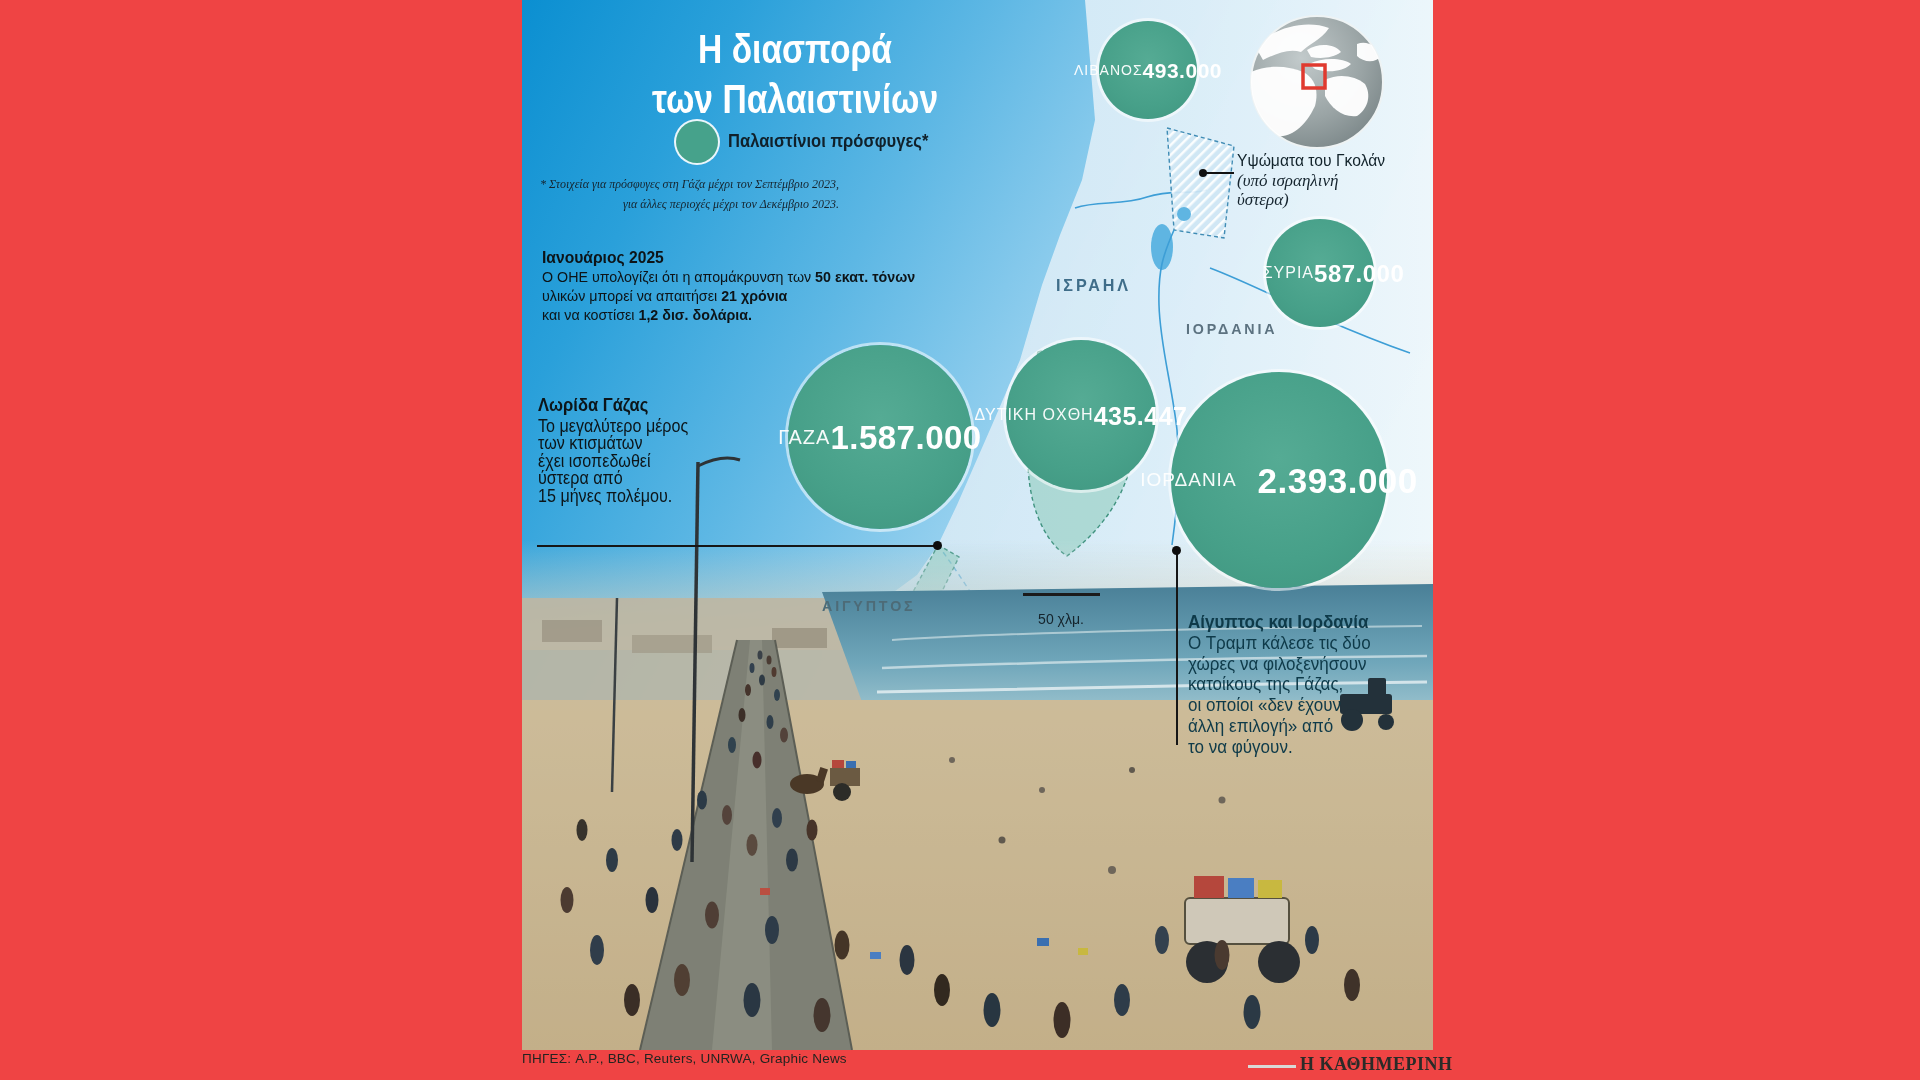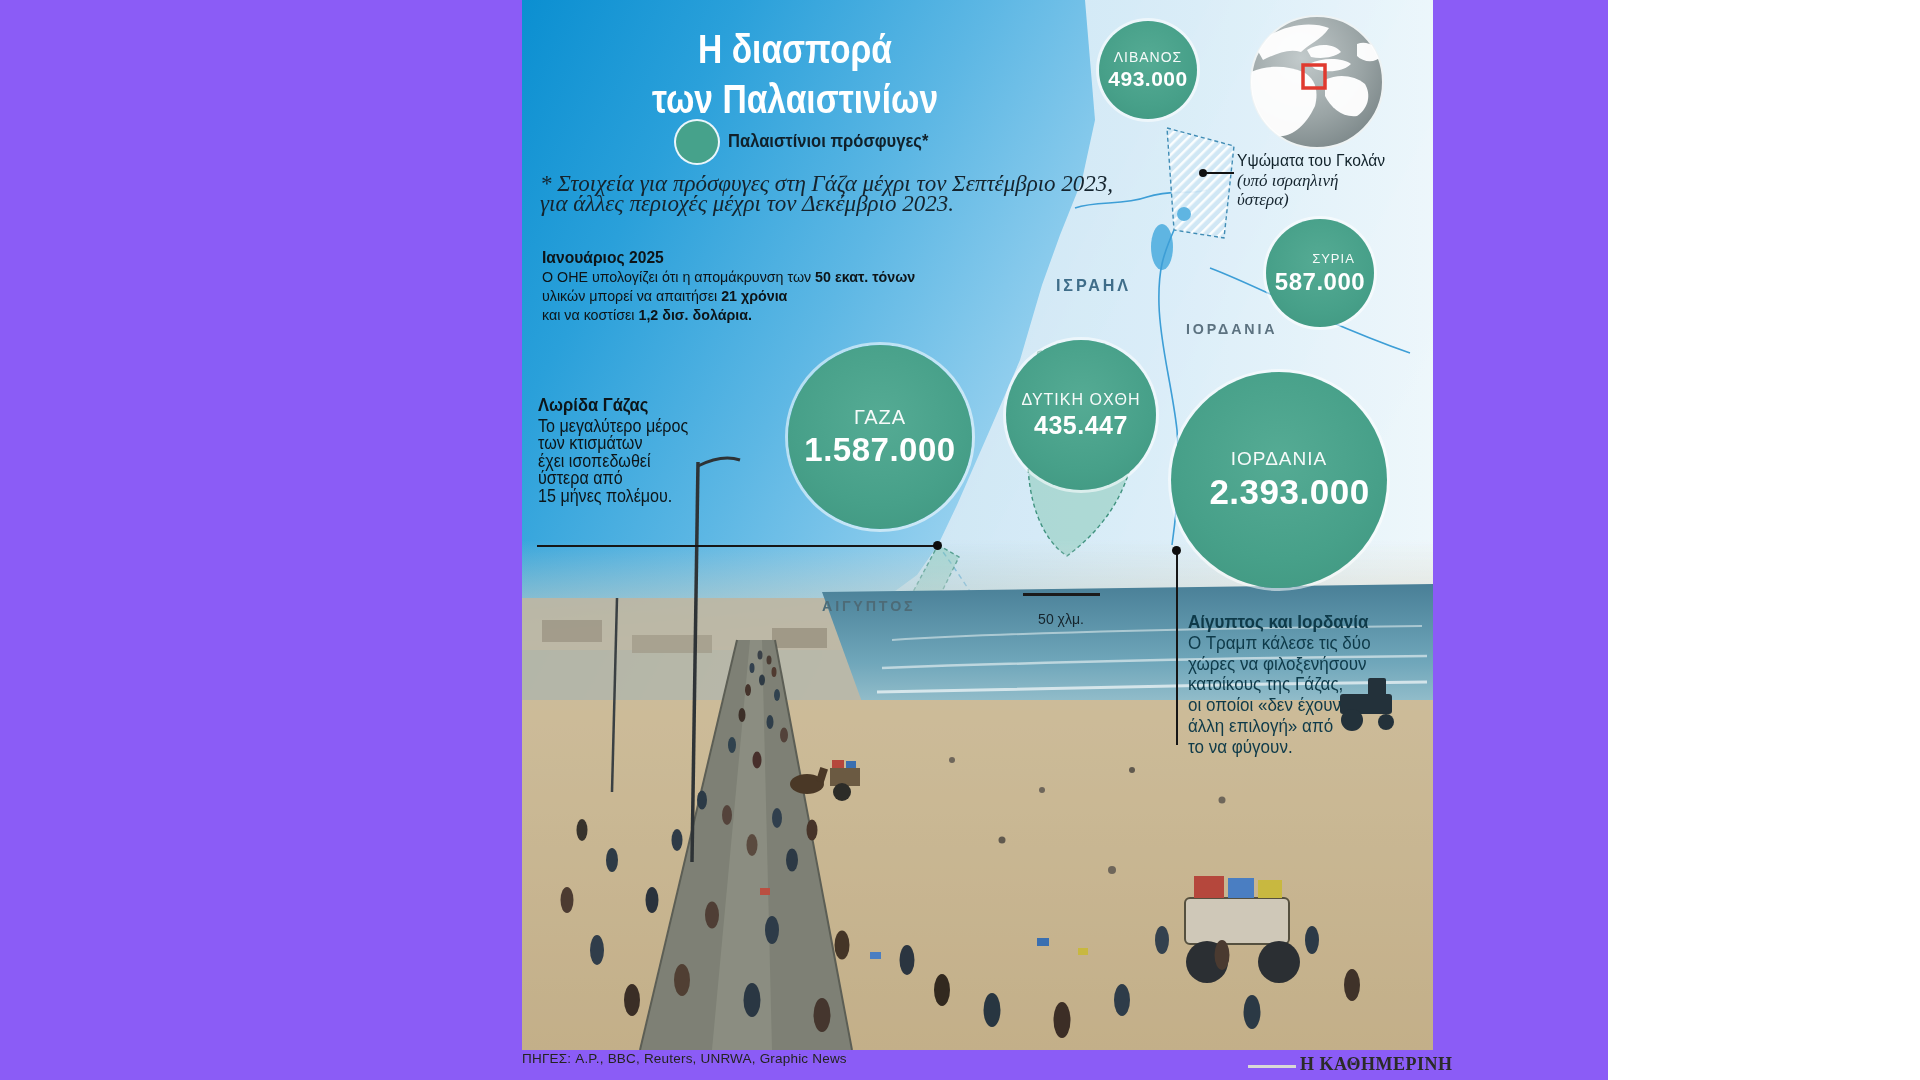--- a/index.html
+++ b/index.html
@@ -1,51 +1,51 @@
 <!DOCTYPE html>
 <html><head>
 <meta charset="utf-8">
 <style>
   html,body{margin:0;padding:0;background:#fff;}
-  .canvas{position:relative;width:1608px;height:1080px;background:#8b5cf6;overflow:hidden;
+  .canvas{position:relative;width:1920px;height:1080px;background:#ef4444;overflow:hidden;
           font-family:"Liberation Sans",sans-serif;}
   .panel{position:absolute;left:522px;top:0;width:911px;height:1050px;overflow:hidden;
          background:linear-gradient(118deg,#0b8fd1 0%,#2aa0da 15%,#5db7e4 32%,#93cfee 48%,#bfe2f4 60%,#d9edf8 70%,#e8f3f7 80%,#ecf2ef 100%);}
   .map-svg{position:absolute;left:0;top:0;
            -webkit-mask-image:linear-gradient(to bottom,#000 0,#000 540px,transparent 660px);
            mask-image:linear-gradient(to bottom,#000 0,#000 540px,transparent 660px);}
   .photo-svg{position:absolute;left:0;top:0;}
   .globe{position:absolute;left:727px;top:14px;width:136px;height:136px;}
 
   .bubble{position:absolute;border-radius:50%;
           background:radial-gradient(circle at 50% 40%,#55ab94 0%,#47a089 60%,#3f957f 100%);
           box-shadow:0 0 0 3px rgba(255,255,255,.55);
-          display:flex;flex-direction:column;align-items:center;justify-content:center;
+          display:flex;flex-direction:row;align-items:center;justify-content:center;
           color:#fff;text-align:right;white-space:nowrap;}
   .bubble .b-name{letter-spacing:1px;opacity:.95;}
   .bubble .b-value{font-weight:bold;letter-spacing:.5px;margin-top:2px;}
   .bubble-lebanon{left:577px;top:21px;width:98px;height:98px;}
   .bubble-lebanon .b-name{font-size:14px;} .bubble-lebanon .b-value{font-size:21px;}
   .bubble-syria{left:744px;top:219px;width:108px;height:108px;}
-  .bubble-syria .b-name{font-size:13px;margin-left:27px;} .bubble-syria .b-value{font-size:24px;}
+  .bubble-syria .b-name{font-size:16px;margin-left:27px;} .bubble-syria .b-value{font-size:24px;}
   .bubble-gaza{left:266px;top:345px;width:184px;height:184px;}
   .bubble-gaza .b-name{font-size:20px;} .bubble-gaza .b-value{font-size:33px;}
   .bubble-westbank{left:484px;top:340px;width:150px;height:150px;}
   .bubble-westbank .b-name{font-size:16px;} .bubble-westbank .b-value{font-size:25px;}
   .bubble-jordan{left:649px;top:372px;width:216px;height:216px;}
   .bubble-jordan .b-name{font-size:19px;} .bubble-jordan .b-value{font-size:35px;margin-left:21px;}
 
   .title{position:absolute;left:40px;top:24px;width:466px;text-align:center;color:#fff;
          font-size:41px;font-weight:bold;line-height:50px;transform:scaleX(.82);transform-origin:50% 0;}
   .legend-dot{position:absolute;left:154px;top:121px;width:42px;height:42px;border-radius:50%;
               background:#46a28b;box-shadow:0 0 0 2px rgba(255,255,255,.9);}
   .legend-label{position:absolute;left:206px;top:131px;font-size:18px;font-weight:bold;color:#10202a;
                 transform:scaleX(.92);transform-origin:left;}
   .footnote{position:absolute;left:18px;top:174px;font-family:"Liberation Serif",serif;font-style:italic;
-            font-size:23px;line-height:20px;color:#15242e;}
+            font-size:12px;line-height:20px;color:#15242e;text-align:right;}
   .jan-note{position:absolute;left:20px;top:248px;font-size:15.5px;line-height:19px;color:#0d1418;
             transform:scaleX(.92);transform-origin:left;}
   .jan-note .nh{font-weight:bold;font-size:17px;}
   .jan-note b{font-weight:bold;}
 
   .note{transform:scaleX(.92);transform-origin:left;}
   .gaza-note{position:absolute;left:16px;top:397px;font-size:17.5px;line-height:17.5px;color:#0c1519;}
   .gaza-note .nh{font-weight:bold;font-size:18px;margin-bottom:3px;}
   .ej-note{position:absolute;left:666px;top:612px;font-size:18.5px;line-height:20.8px;color:#0e3a49;font-weight:500;}
   .ej-note .nh{font-weight:bold;}

